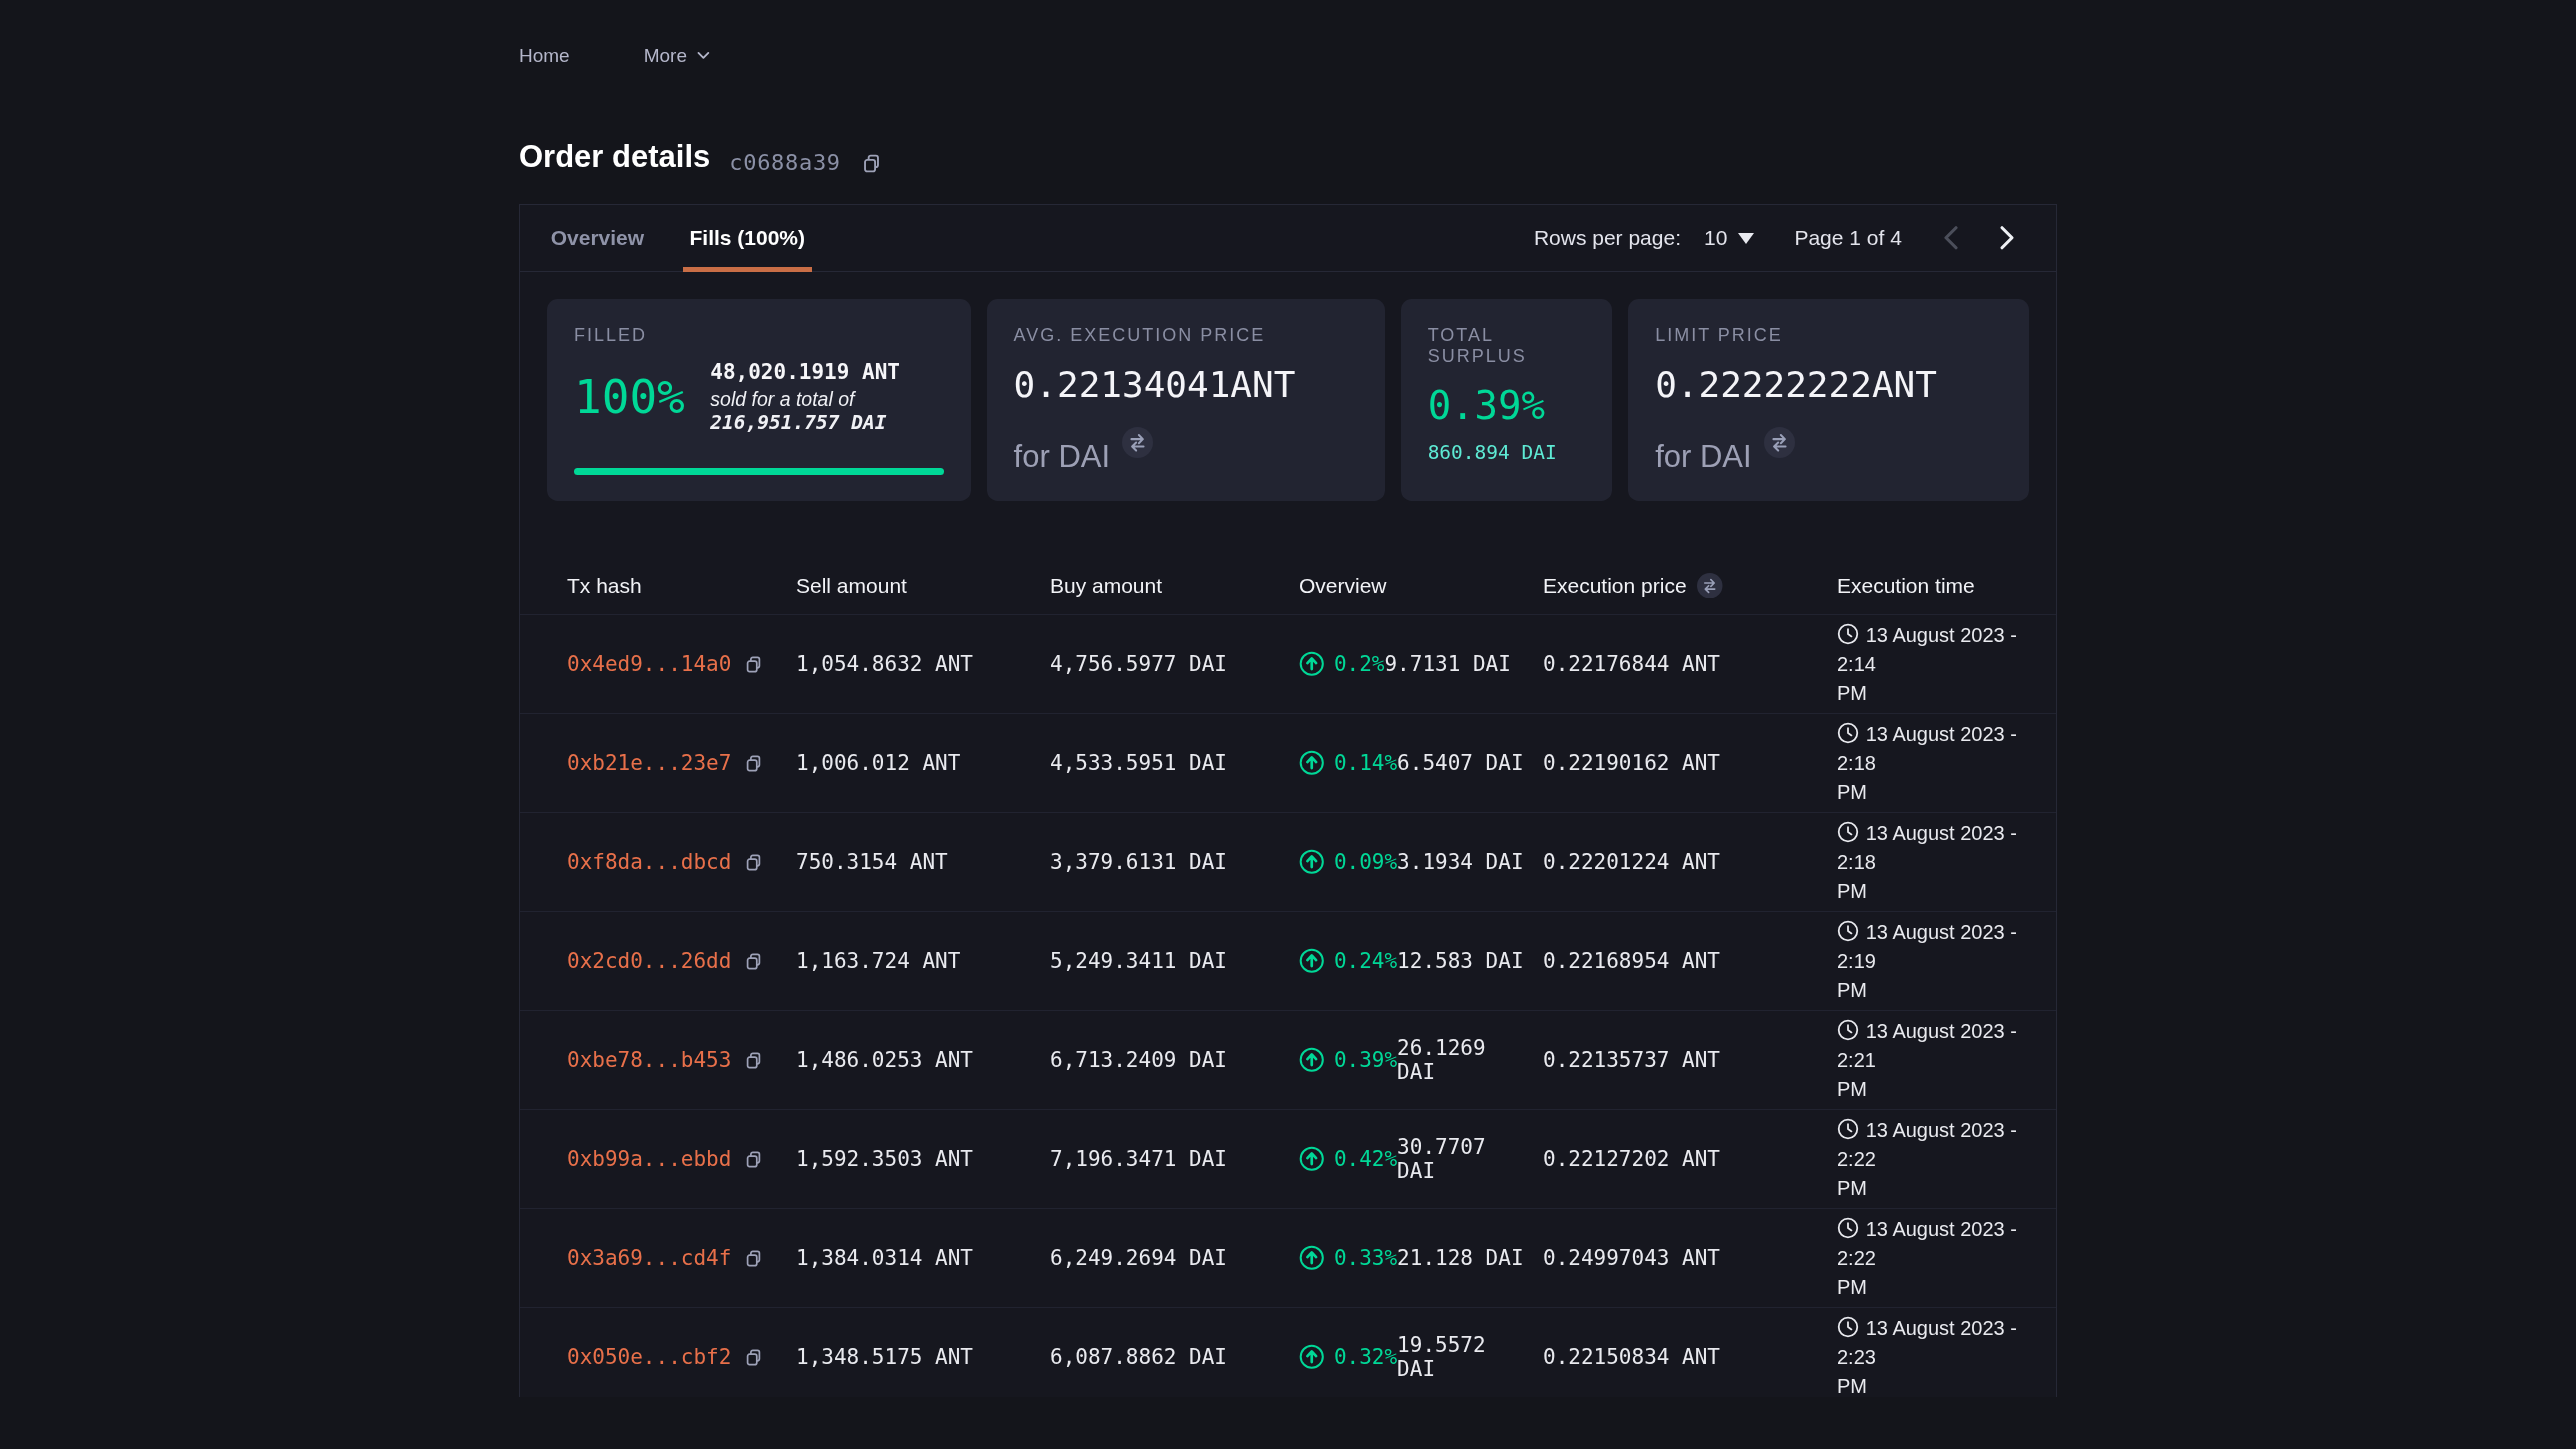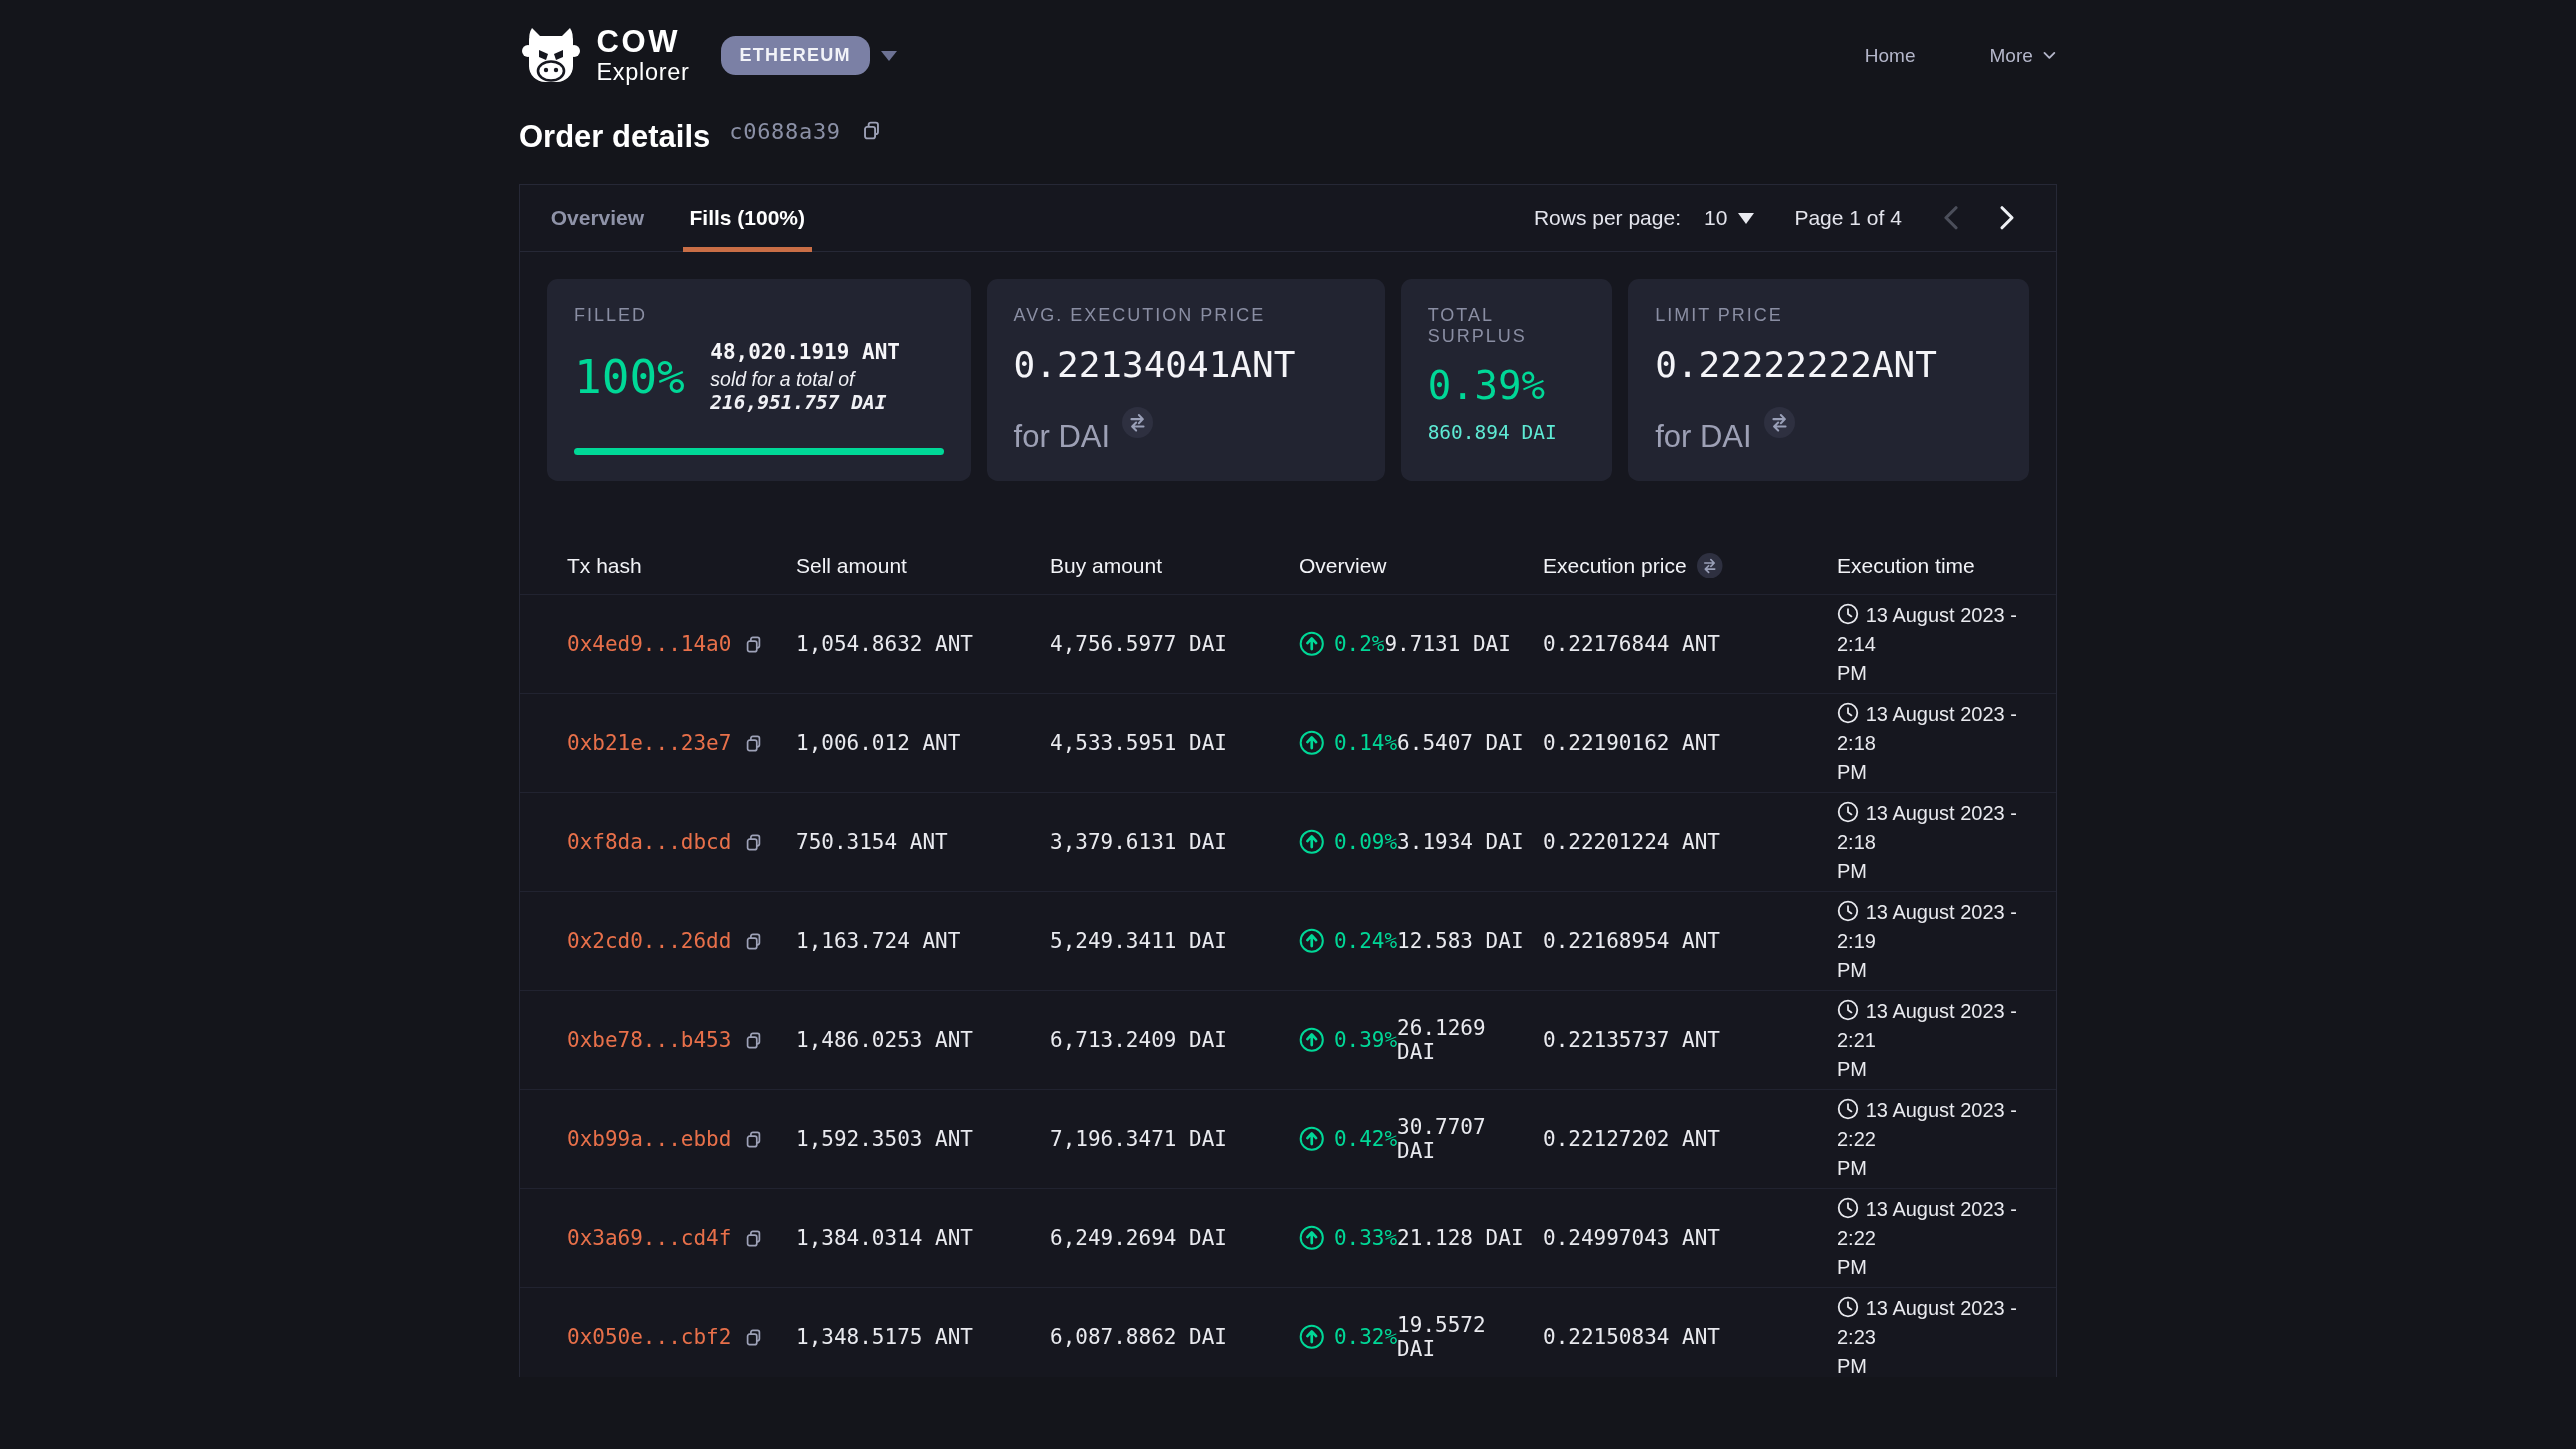--- a/index.html
+++ b/index.html
@@ -25,21 +25,21 @@
   .network-badge {
     background:#7b80a5; color:#f2f3f8; font-size:18px; font-weight:700; letter-spacing:1.3px;
     padding:9.4px 19px; border-radius:14.8px;
   }
   .network-caret { margin-left:10.7px; width:0; height:0; border-left:8.7px solid transparent; border-right:8.7px solid transparent; border-top:10.7px solid #6d7294; }
   .nav { display:flex; align-items:center; gap:74px; }
   .nav-item { color:#b4b6ca; font-size:19px; font-weight:500; cursor:pointer; display:flex; align-items:center; gap:9.4px; }
   .nav-caret { width:14.8px; height:14.8px; }
 
   
-  .title-row { display:flex; align-items:flex-start; gap:19px; margin-top:8px; }
+  .title-row { display:flex; align-items:flex-end; gap:19px; margin-top:28px; }
   .page-title { font-size:31px; font-weight:700; color:#ffffff; }
   .order-id { font-size:22px; color:#8b90a6; letter-spacing:0.7px; }
   .copy-btn { cursor:pointer; display:inline-flex; }
   .copy-btn svg { width:23px; height:23px; }
 
   
   .panel {
     margin-top:29px;
     background:#16171f;
     border:0.7px solid #262836;
@@ -146,35 +146,20 @@
       <path d="M44 26 l-9 4 2 6 7 -3 z" fill="#16171f"></path>
       <ellipse cx="32" cy="47" rx="13" ry="9.5" fill="none" stroke="#16171f" stroke-width="2.6"></ellipse>
       <circle cx="27" cy="46" r="2.2" fill="#16171f"></circle>
       <circle cx="37" cy="46" r="2.2" fill="#16171f"></circle>
     </g>
   </defs>
 </svg>
 
 <div class="container">
   <div class="header">
-    <div class="header-left">
-      <div class="logo">
-        <svg viewBox="0 0 64 64">
-            <use href="#cow-svg"></use>
-          </svg>
-        <div class="logo-text">
-          <span class="logo-brand">COW</span>
-          <span class="logo-sub">Explorer</span>
-        </div>
-      </div>
-      <div class="network-wrap">
-        <span class="network-badge">ETHEREUM</span>
-        <span class="network-caret"></span>
-      </div>
-    </div>
     <div class="nav">
       <span class="nav-item">Home</span>
       <span class="nav-item">
         <span>More</span>
         <svg class="nav-caret" viewBox="0 0 24 24">
           <path d="M4 8 L12 16 L20 8" fill="none" stroke="#b4b6ca" stroke-width="3" stroke-linecap="round" stroke-linejoin="round"></path>
         </svg>
       </span>
     </div>
   </div>

